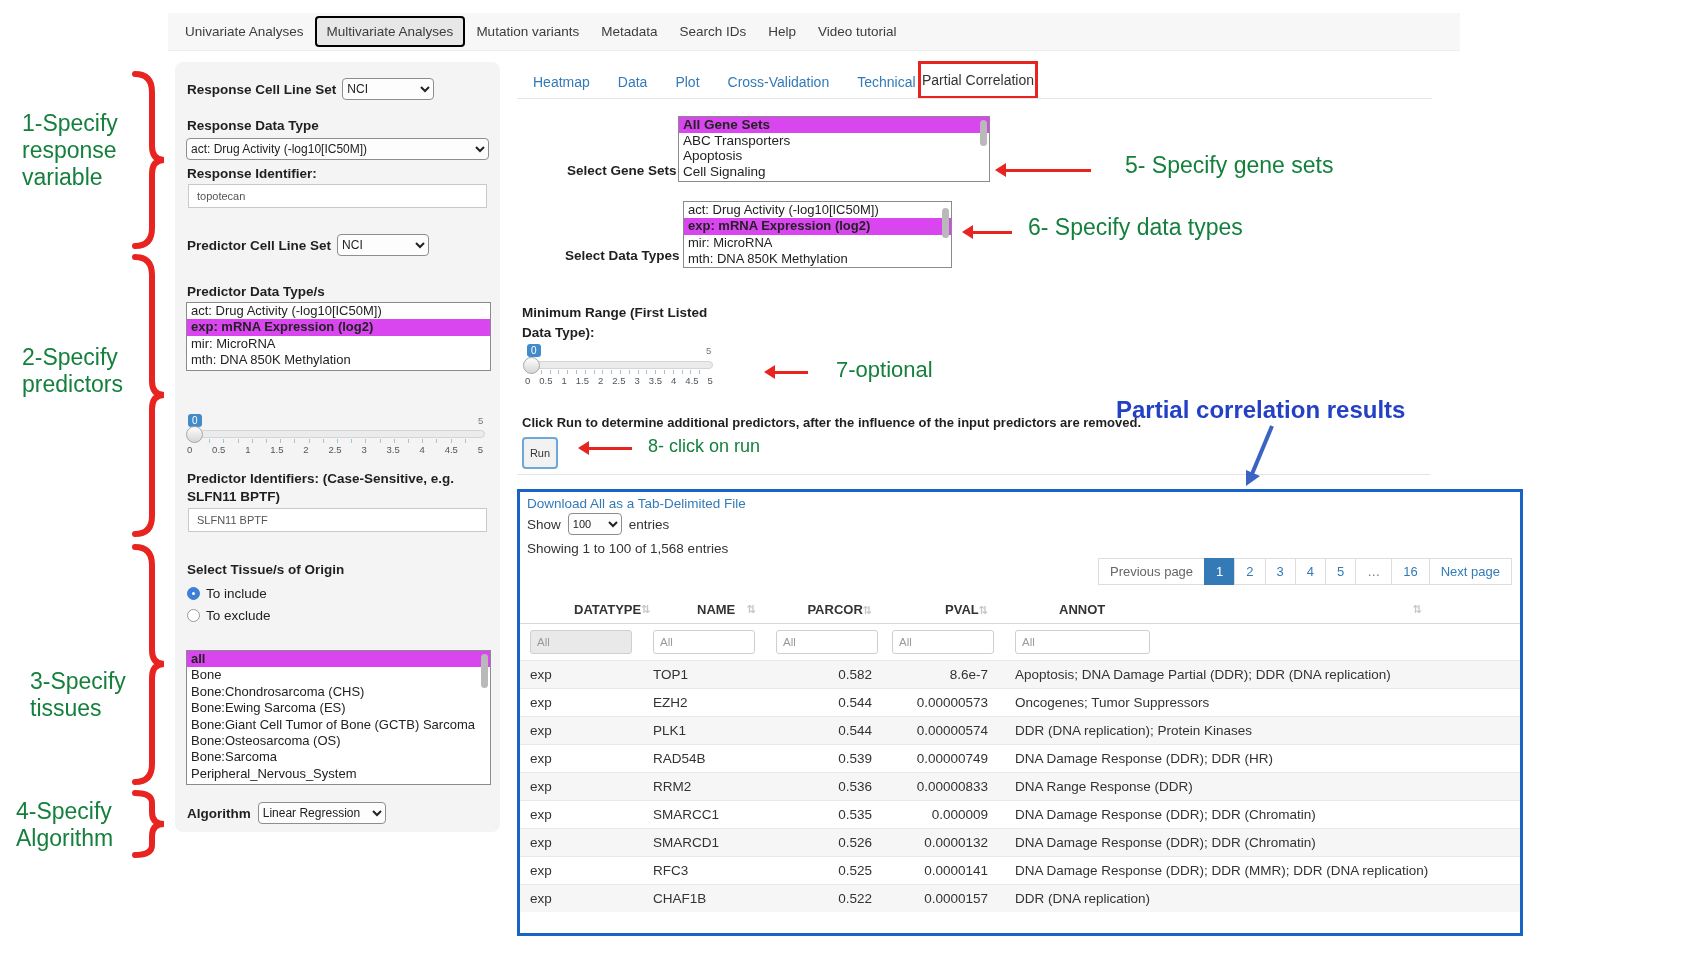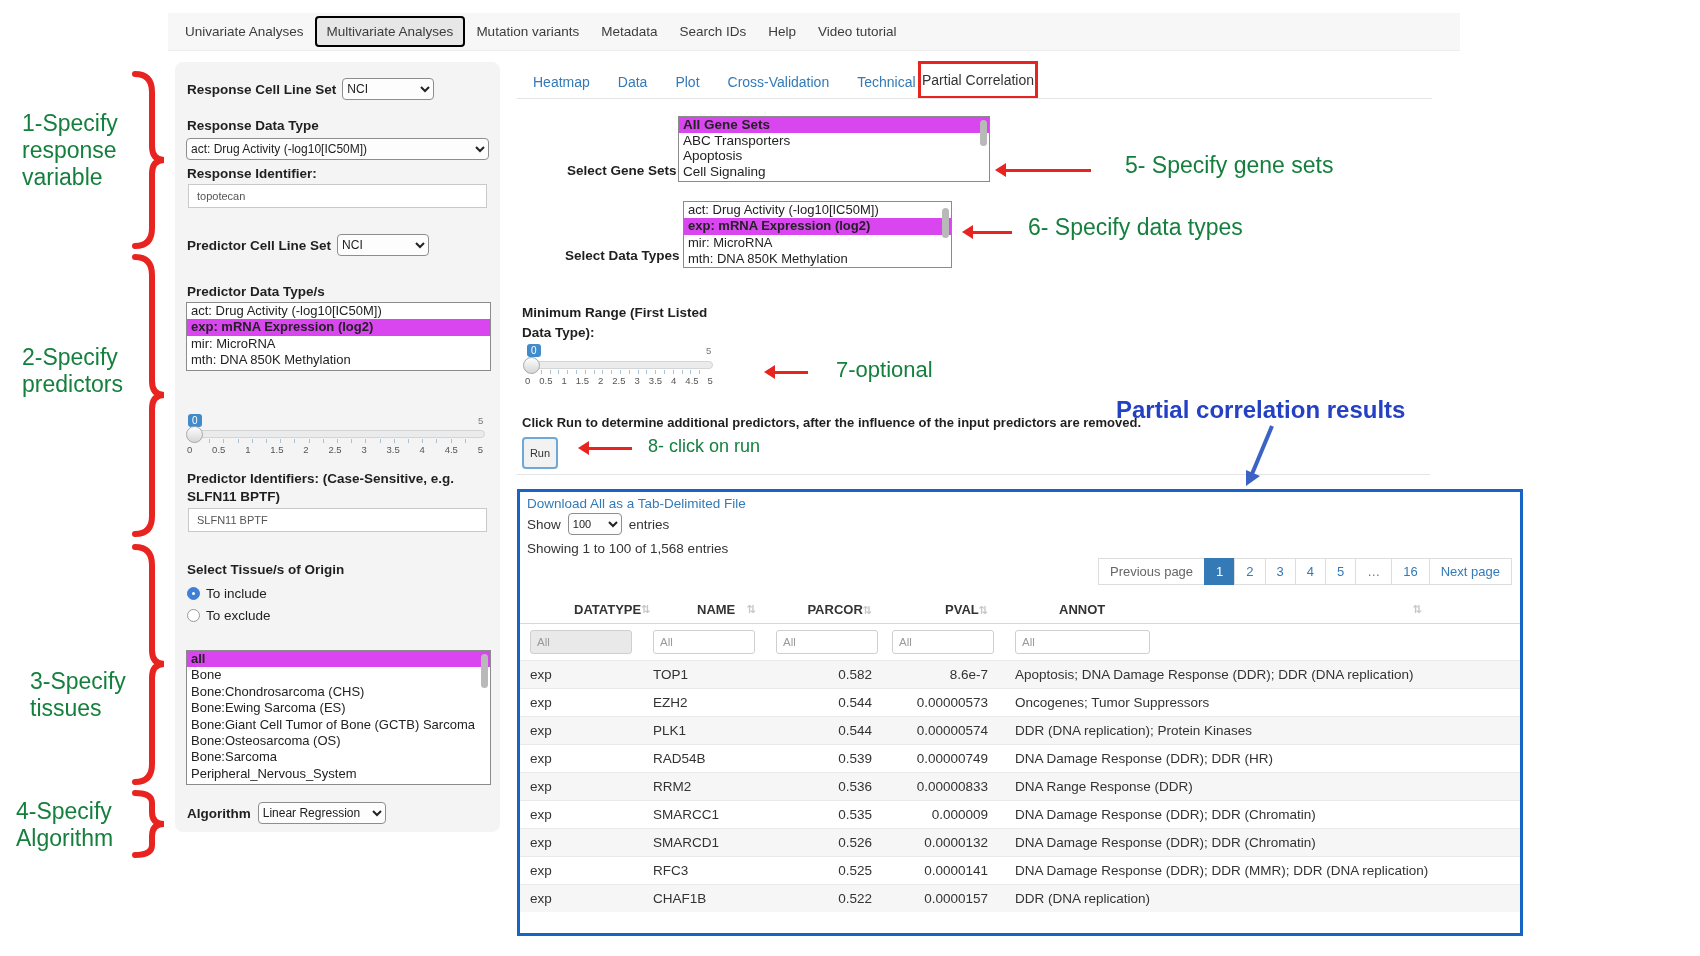--- a/index.html
+++ b/index.html
@@ -327,21 +327,21 @@
         <td><input class="filter" placeholder="All" style=""></td>
         <td style="padding-left:17px;"><input class="filter wide" placeholder="All" style=""></td>
       </tr>
     </thead>
     <tbody class="data">
       <tr>
         <td>exp</td>
         <td>TOP1</td>
         <td class="num">0.582</td>
         <td class="num">8.6e-7</td>
-        <td class="annot">Apoptosis; DNA Damage Response (DDR); DDR (DNA replication)</td>
+        <td class="annot">Apoptosis; DNA Damage Partial (DDR); DDR (DNA replication)</td>
       </tr>
       <tr>
         <td>exp</td>
         <td>EZH2</td>
         <td class="num">0.544</td>
         <td class="num">0.00000573</td>
         <td class="annot">Oncogenes; Tumor Suppressors</td>
       </tr>
       <tr>
         <td>exp</td>

